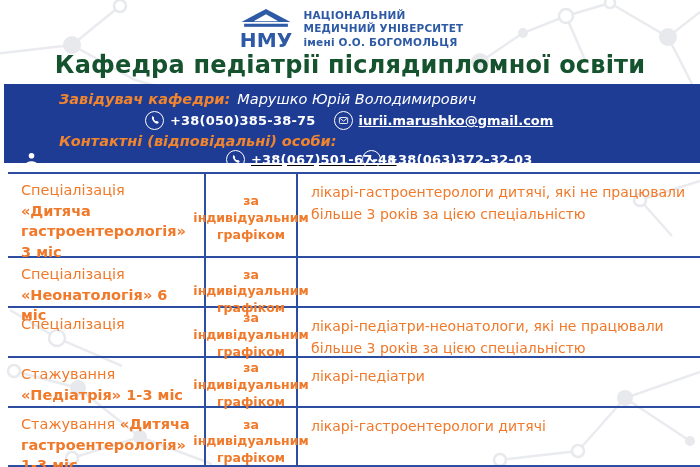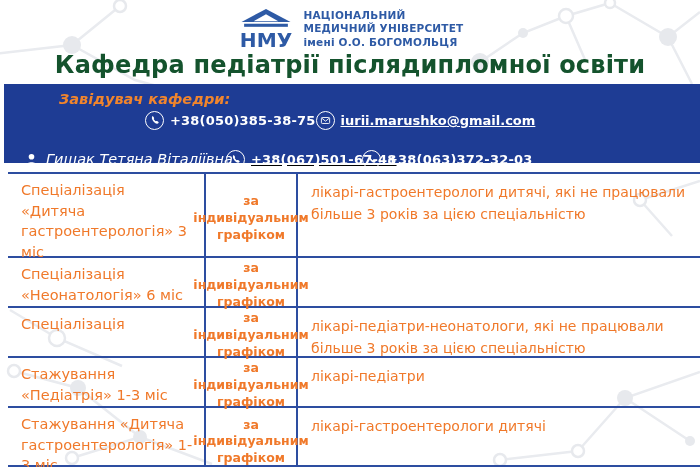--- a/index.html
+++ b/index.html
@@ -25,21 +25,21 @@
                display:inline-flex; align-items:center; justify-content:center; flex:0 0 auto; }
   .grp { display:inline-flex; align-items:center; gap:6px; }
 
   
   .course-table { position:absolute; top:172px; left:8px; width:700px; height:295px; border-bottom:2px solid #2d4da0; }
   .course-row { display:grid; grid-template-columns:196px 94px 1fr; border-top:2px solid #2d4da0; }
   .course-row:nth-of-type(1) { height:84px; }
   .course-row:nth-of-type(n+2) { height:50px; }
   .course-row:nth-of-type(5) { height:47px; }
   .c1 { padding:6px 8px 0 13px; color:#f0792a; font-size:14.5px; line-height:1.42; }
-  .c1 .seg-bold { font-weight:normal; }
+  .c1 .seg-bold { font-weight:bold; }
   .course-row:nth-of-type(-n+3) .c1 .seg-prefix,
   .course-row:nth-of-type(-n+3) .c1 .seg-bold { display:block; }
   .c2 { border-left:2px solid #2d4da0; border-right:2px solid #2d4da0;
         display:flex; align-items:center; justify-content:center; text-align:center;
         color:#f0792a; font-weight:bold; font-size:12.5px; line-height:1.35; padding:2px; }
   .c3 { padding:8px 0 0 13px; color:#f0792a; font-size:14px; line-height:1.55; }
 </style>
 </head>
 <body>
 
@@ -92,50 +92,53 @@
         <div>імені О.О. БОГОМОЛЬЦЯ</div>
       </div>
     </div>
 
     <div class="page-title">Кафедра педіатрії післядипломної освіти</div>
 
     <div class="band">
 
       <div class="band-line" style="left:55px; top:7px; gap:7px;">
         <span class="lbl-orange">Завідувач кафедри:</span>
-      </div>
-
-      <div class="band-line" style="left:141px; top:27px; ">
+        <span class="val-white">Марушко Юрій Володимирович</span>
+      </div>
+
+      <div class="band-line" style="left:141px; top:27px; gap:18px;">
         <span class="grp">
           <span class="circle-ic">
             <svg width="11" height="11" viewBox="0 0 24 24" fill="#ffffff">
               <path d="M6.6 3.4c1.2-.9 2.4-.5 3 .6l1.3 2.2c.6 1 .4 1.9-.5 2.6.9 2.2 2.7 4 4.8 5 .7-.9 1.6-1.1 2.6-.5l2.2 1.3c1.1.6 1.5 1.8.6 3-1.6 2.2-5 1.8-8.6-1.2C8.4 13.4 5 8 6.6 3.4Z"></path>
             </svg>
           </span>
           <span class="contact-num">+38(050)385-38-75</span>
         </span>
         <span class="grp">
           <span class="circle-ic">
             <svg width="11" height="11" viewBox="0 0 24 24" fill="none" stroke="#ffffff" stroke-width="2">
               <rect x="3" y="5.5" width="18" height="13" rx="2"></rect>
               <path d="M4 7 L12 13.5 L20 7"></path>
             </svg>
           </span>
           <span class="email-link">iurii.marushko@gmail.com</span>
         </span>
       </div>
 
+      <div class="band-line" style="left:55px; top:49px;">
+        <span class="lbl-orange">Контактні (відповідальні) особи:</span>
+      </div>
 
       <div class="band-line" style="left:20px; top:67px;">
         <span class="grp" style="gap:7px;">
           <svg width="15" height="15" viewBox="0 0 24 24" fill="#ffffff">
             <circle cx="12" cy="7.5" r="4.5"></circle>
             <path d="M3.5 21c0-6 17-6 17 0 Z"></path>
           </svg>
-          <span class="val-white">Гищак Тетяна Віталіївна</span>
         </span>
       </div>
       <div class="band-line" style="left:222px; top:66px;text-decoration:underline;">
         <span class="grp">
           <span class="circle-ic">
             <svg width="11" height="11" viewBox="0 0 24 24" fill="#ffffff">
               <path d="M6.6 3.4c1.2-.9 2.4-.5 3 .6l1.3 2.2c.6 1 .4 1.9-.5 2.6.9 2.2 2.7 4 4.8 5 .7-.9 1.6-1.1 2.6-.5l2.2 1.3c1.1.6 1.5 1.8.6 3-1.6 2.2-5 1.8-8.6-1.2C8.4 13.4 5 8 6.6 3.4Z"></path>
             </svg>
           </span>
           <span class="contact-num">+38(067)501-67-48</span>

